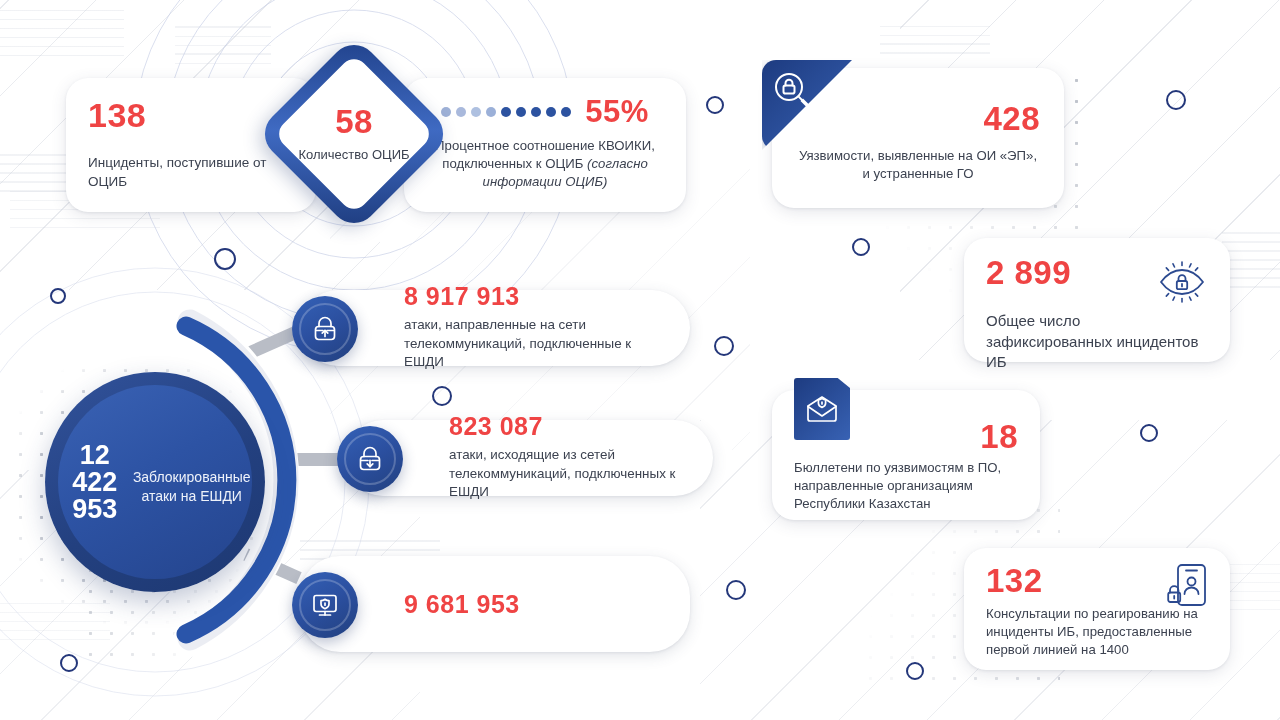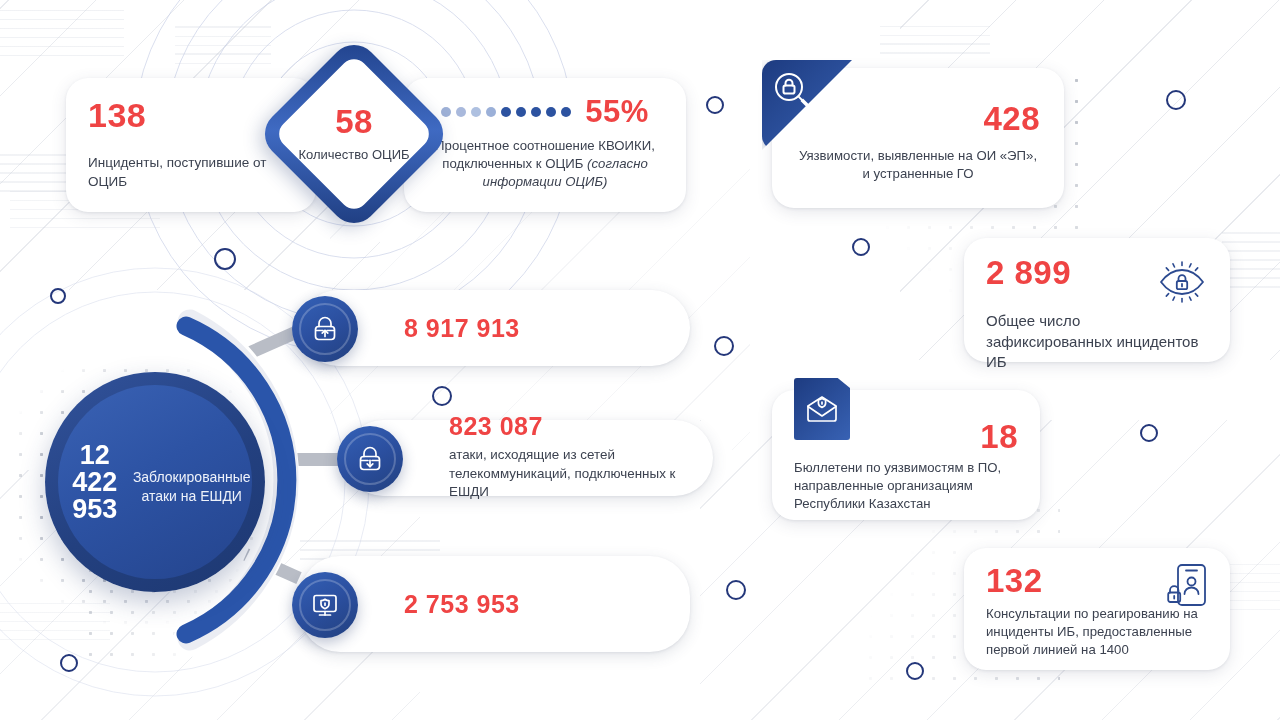--- a/index.html
+++ b/index.html
@@ -242,20 +242,21 @@
   <div id="bigcircle-outer">
     <div id="bigcircle-inner">
       <div class="num">12 422 953</div>
       <div class="desc">Заблокированные атаки на ЕШДИ</div>
     </div>
   </div>
 
   <div class="item-card" id="item-1">
     <div class="item-body">
       <div class="num">8 917 913</div>
+      <div class="desc">атаки, направленные на сети телекоммуникаций, подключенные к ЕШДИ</div>
     </div>
   </div>
   <div class="item-icon" id="icon-1">
     <svg width="34" height="34" viewBox="0 0 34 34" fill="none" stroke="#fff" stroke-width="1.7" stroke-linecap="round" stroke-linejoin="round">
       <path d="M11 14.5v-3a6 6 0 0 1 12 0v3"></path>
       <rect x="7.5" y="14.5" width="19" height="13" rx="3.2"></rect>
       <path d="M8 18.5h7M19 18.5h7"></path>
       <path d="M17 24.5v-6"></path>
         <path d="M14.2 21.2 17 18.3l2.8 2.9"></path>
     </svg>
@@ -272,21 +273,21 @@
       <path d="M11 14.5v-3a6 6 0 0 1 12 0v3"></path>
       <rect x="7.5" y="14.5" width="19" height="13" rx="3.2"></rect>
       <path d="M8 18.5h7M19 18.5h7"></path>
       <path d="M17 18.3v6.2"></path>
         <path d="M14.2 21.8 17 24.7l2.8-2.9"></path>
     </svg>
   </div>
 
   <div class="item-card" id="item-3">
     <div class="item-body">
-      <div class="num">2 753 953</div>
+      <div class="num">9 681 953</div>
     </div>
   </div>
   <div class="item-icon" id="icon-3">
     <svg width="36" height="36" viewBox="0 0 36 36" fill="none" stroke="#fff" stroke-width="1.7" stroke-linecap="round" stroke-linejoin="round">
       <rect x="7" y="8.5" width="22" height="16" rx="2.2"></rect>
       <path d="M18 24.5v3.5"></path>
         <path d="M12.5 28h11"></path>
       <path d="M18 12.3c1.6 1.1 3 1.4 4 1.4v3.4c0 2.4-1.7 3.8-4 4.6-2.3-.8-4-2.2-4-4.6v-3.4c1 0 2.4-.3 4-1.4z"></path>
       <path d="M18 16v2.2"></path>
     </svg>

